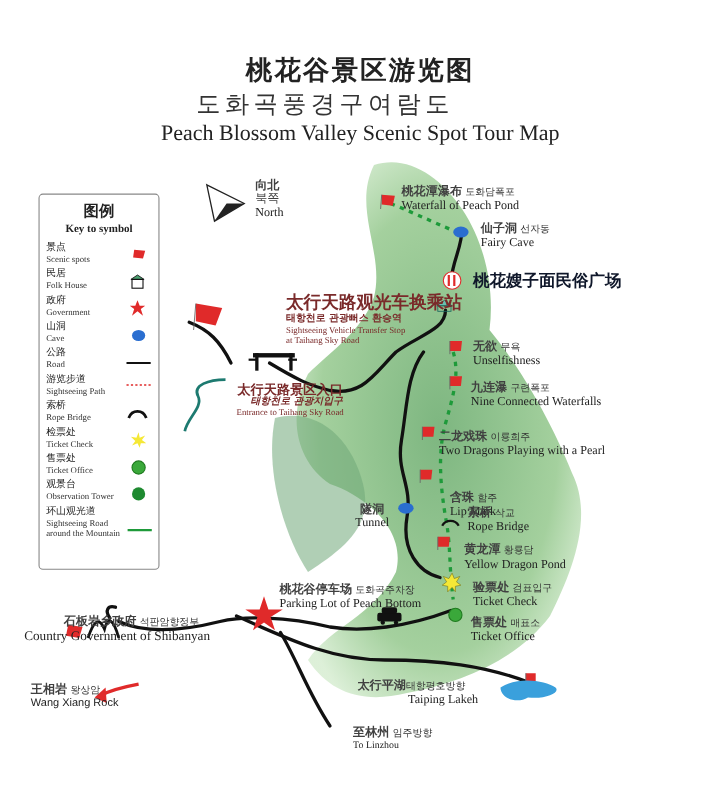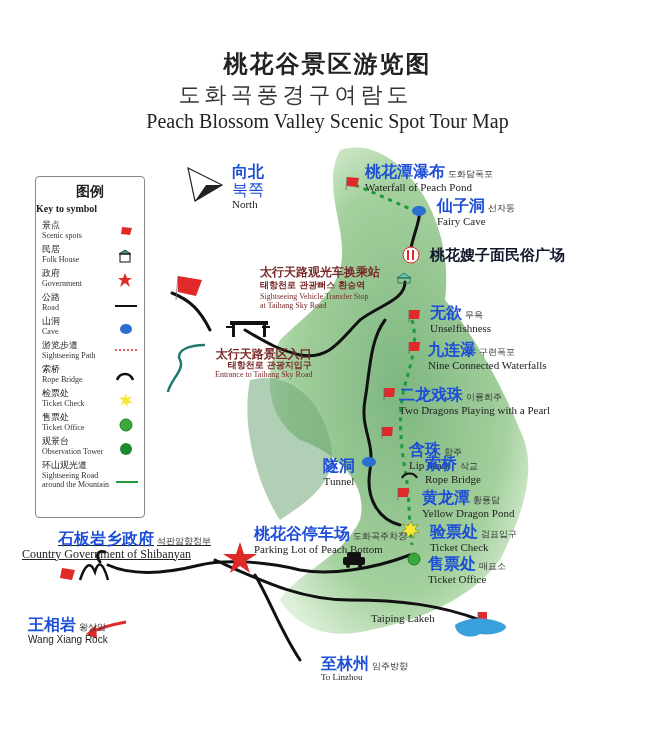--- a/index.html
+++ b/index.html
@@ -3,27 +3,27 @@
 <meta charset="utf-8">
 <style>
   html, body { margin: 0; padding: 0; background: #ffffff; }
   body { width: 655px; height: 730px; position: relative; overflow: hidden; font-family: "DejaVu Serif", serif; color: #222; }
   .abs { position: absolute; }
   .title-cn { left: 0; width: 655px; top: 48px; text-align: center; font-family: "DejaVu Sans", sans-serif; font-weight: bold; font-size: 24px; letter-spacing: 2px; color: #222; }
   .title-ko { left: 0; width: 591px; top: 80px; text-align: center; font-family: Liberation Sans, sans-serif; font-size: 22px; letter-spacing: 4px; color: #333; }
   .title-en { left: 0; width: 655px; top: 110px; text-align: center; font-family: "Liberation Serif", serif; font-size: 20px; color: #222; }
   svg.map { position: absolute; left: 0; top: 0; }
   .lbl { position: absolute; white-space: nowrap; line-height: 1.1; }
-  .cn { font-family: "DejaVu Sans", sans-serif; font-size: 16px; font-weight: bold; color: #1d4ed8; }
+  .cn { font-family: "DejaVu Sans", sans-serif; font-size: 11px; font-weight: bold; color: #404040; }
   .ko { font-family: "DejaVu Sans", sans-serif; font-size: 9px; color: #333; font-weight: normal; margin-left: 3px; }
   .en { font-family: "Liberation Serif", serif; font-size: 11px; color: #222; }
   .maroon .cn, .maroon .ko, .maroon .en { color: #7a2a2a; }
   .legend { left: 35px; top: 176px; width: 108px; height: 340px; border: 1px solid #888; border-radius: 4px; background: #fff; }
   .legend .lh-cn { text-align: center; font-family: "DejaVu Sans", sans-serif; font-size: 14px; font-weight: bold; margin-top: 6px; }
-  .legend .lh-en { text-align: left; font-family: "Liberation Serif", serif; font-size: 10px; font-weight: bold; margin-top: 2px; }
+  .legend .lh-en { text-align: center; font-family: "Liberation Serif", serif; font-size: 10px; font-weight: bold; margin-top: 2px; }
   .legend-row { position: relative; height: 24px; margin-left: 6px; }
   .legend-row .lc { font-family: "DejaVu Sans", sans-serif; font-size: 9px; line-height: 11px; }
   .legend-row .le { font-family: "Liberation Serif", serif; font-size: 8px; line-height: 9px; color: #333; }
   .legend-row .sym { position: absolute; right: 8px; top: 4px; width: 22px; height: 16px; }
   .legend-row.tall { height: 32px; }
 </style>
 </head>
 <body>
 
 <div class="abs title-cn">桃花谷景区游览图</div>
@@ -163,31 +163,31 @@
       </svg>
   </div>
   <div class="legend-row">
     <div class="lc">政府</div>
     <div class="le">Government</div>
     <svg class="sym" viewBox="0 0 22 16">
         <polygon points="11,1 13,6 18,6 14,9 16,15 11,11 6,15 8,9 4,6 9,6" fill="#e02a2a"></polygon>
       </svg>
   </div>
   <div class="legend-row">
+    <div class="lc">山洞</div>
+    <div class="le">Cave</div>
+    <svg class="sym" viewBox="0 0 22 16">
+        <ellipse cx="12" cy="9" rx="6" ry="5" fill="#2a6ed0"></ellipse>
+      </svg>
+  </div>
+  <div class="legend-row">
     <div class="lc">公路</div>
     <div class="le">Road</div>
     <svg class="sym" viewBox="0 0 22 16" style="right:4px;width:28px">
         <line x1="0" y1="10" x2="22" y2="10" stroke="#111" stroke-width="2"></line>
-      </svg>
-  </div>
-  <div class="legend-row">
-    <div class="lc">山洞</div>
-    <div class="le">Cave</div>
-    <svg class="sym" viewBox="0 0 22 16">
-        <ellipse cx="12" cy="9" rx="6" ry="5" fill="#2a6ed0"></ellipse>
       </svg>
   </div>
   <div class="legend-row">
     <div class="lc">游览步道</div>
     <div class="le">Sightseeing Path</div>
     <svg class="sym" viewBox="0 0 22 16" style="right:4px;width:28px">
         <line x1="0" y1="6" x2="22" y2="6" stroke="#e02a2a" stroke-width="1.5" stroke-dasharray="2,2"></line>
       </svg>
   </div>
   <div class="legend-row">
@@ -235,29 +235,29 @@
 <div class="lbl" style="left:437px;top:197px;">
   <div><span class="cn">仙子洞</span><span class="ko">선자동</span></div>
   <div class="en">Fairy Cave</div>
 </div>
 
 <div class="lbl maroon" style="left:430px;top:246px;">
   <span class="cn" style="font-size:15px;color:#0f172a;">桃花嫂子面民俗广场</span>
 </div>
 
 <div class="lbl maroon" style="left:260px;top:266px;">
-  <div class="cn" style="font-size:12px;">太行天路观光车换乘站</div>
+  <div class="cn" style="font-size:16px;">太行天路观光车换乘站</div>
   <div class="ko" style="margin-left:0;margin-top:2px;font-weight:bold;">태항천로 관광뻐스 환승역</div>
   <div class="en" style="font-size:8px;margin-top:2px;">Sightseeing Vehicle Transfer Stop</div>
   <div class="en" style="font-size:8px;">at Taihang Sky Road</div>
 </div>
 
 <div class="lbl maroon" style="left:215px;top:348px;text-align:center;">
   <div class="cn" style="font-size:12px;">太行天路景区入口</div>
-  <div class="ko" style="margin-left:12px;font-weight:bold;">태항천로 관광지입구</div>
+  <div class="ko" style="margin-left:12px;font-weight:bold;font-style:italic;">태항천로 관광지입구</div>
   <div class="en" style="font-size:8px;">Entrance to Taihang Sky Road</div>
 </div>
 
 <div class="lbl" style="left:430px;top:304px;">
   <div><span class="cn">无欲</span><span class="ko">무욕</span></div>
   <div class="en">Unselfishness</div>
 </div>
 
 <div class="lbl" style="left:428px;top:341px;">
   <div><span class="cn">九连瀑</span><span class="ko">구련폭포</span></div>
@@ -297,30 +297,31 @@
 <div class="lbl" style="left:428px;top:555px;">
   <div><span class="cn">售票处</span><span class="ko">매표소</span></div>
   <div class="en">Ticket Office</div>
 </div>
 
 <div class="lbl" style="left:254px;top:525px;">
   <div><span class="cn">桃花谷停车场</span><span class="ko">도화곡주차장</span></div>
   <div class="en">Parking Lot of Peach Bottom</div>
 </div>
 
-<div class="lbl" style="left:22px;top:530px;text-decoration:underline;">
+<div class="lbl" style="left:22px;top:554px;">
   <div style="padding-left:36px;"><span class="cn">石板岩乡政府</span><span class="ko">석판암향정부</span></div>
   <div class="en" style="font-size:12px;">Country Government of Shibanyan</div>
 </div>
 
 <div class="lbl" style="left:28px;top:576px;margin-top:40px;">
   <div><span class="cn">王相岩</span><span class="ko">왕상암</span></div>
   <div style="font-family:'Liberation Sans',sans-serif;font-size:10px;">Wang Xiang Rock</div>
 </div>
 
 <div class="lbl" style="left:325px;top:612px;">
+  <div><span class="cn">太行平湖</span><span class="ko" style="margin-left:0;">태항평호방향</span></div>
   <div class="en" style="padding-left:46px;">Taiping Lakeh</div>
 </div>
 
 <div class="lbl" style="left:321px;top:655px;">
   <div><span class="cn">至林州</span><span class="ko">임주방향</span></div>
   <div class="en" style="font-size:9px;">To Linzhou</div>
 </div>
 
 </body></html>

